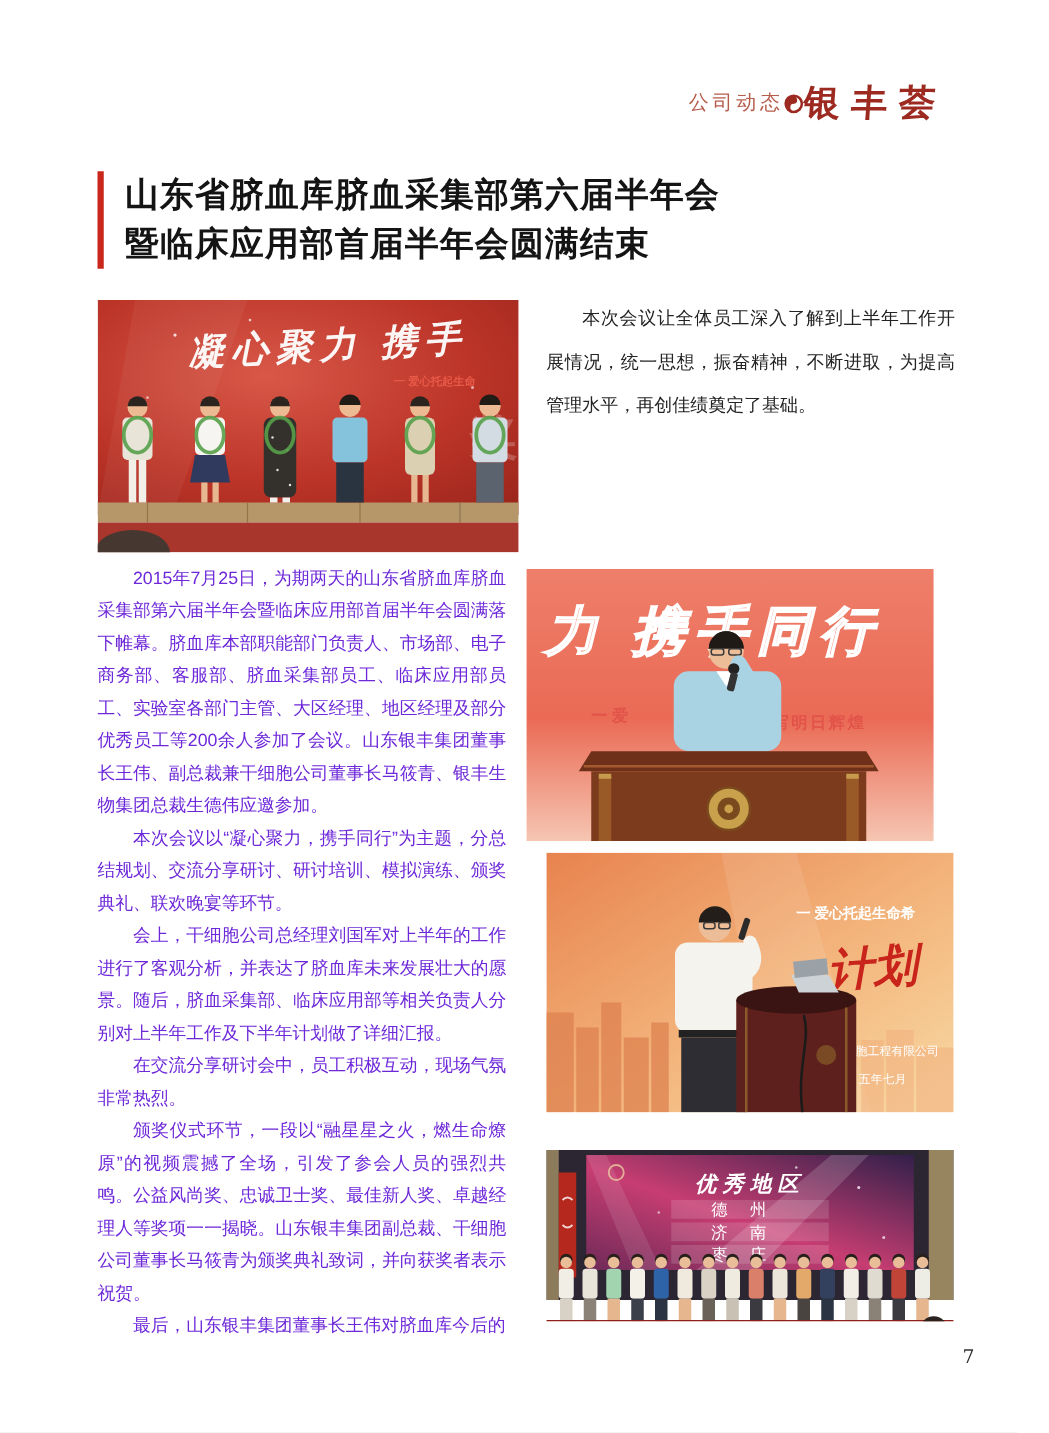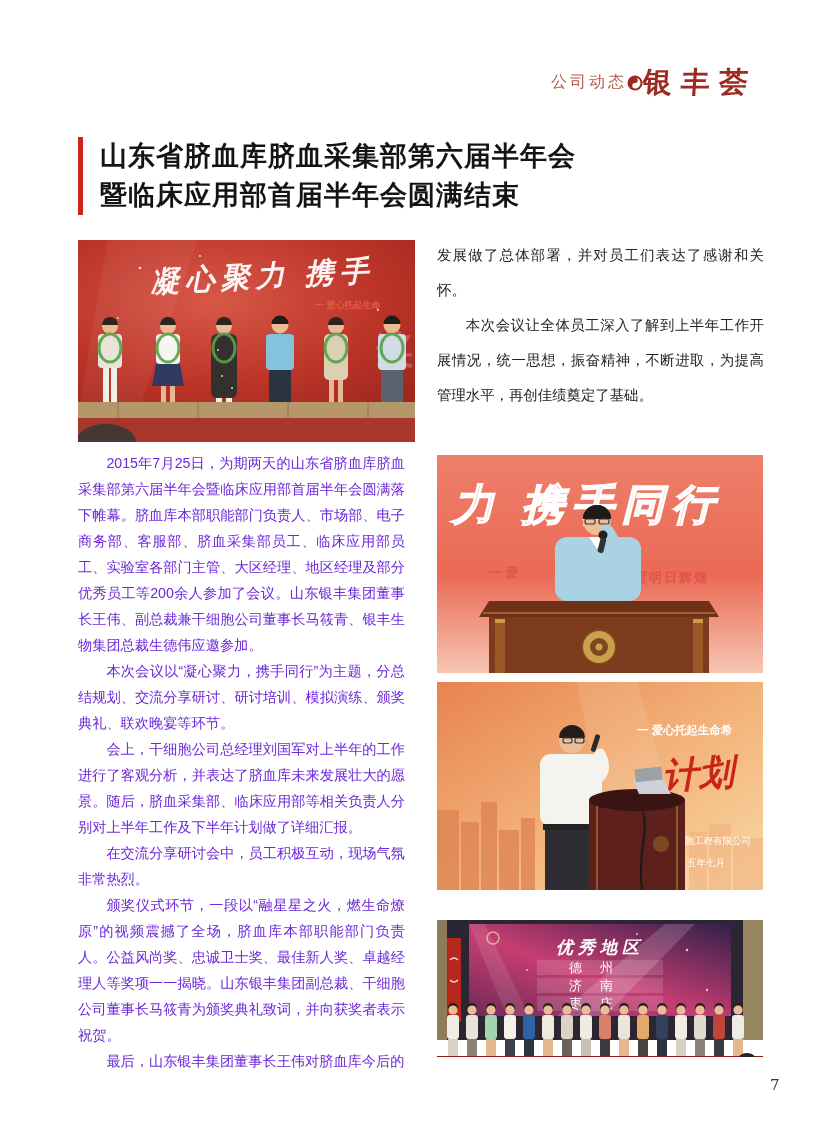--- a/index.html
+++ b/index.html
@@ -36,21 +36,21 @@
   .right-text { position:absolute; left:437px; top:238px; width:327px; }
   .right-text p {
     margin:0; font-size:14.4px; line-height:35px; color:#232323;
     text-align:justify; text-indent:2em;
   }
   .right-text p.noindent { text-indent:0; }
 
   
   .photo { position:absolute; overflow:hidden; }
   #photo1 { left:78px;  top:240px; width:337px; height:202px; }
-  #photoA { left:437px; top:455px; width:380px; height:218px; }
+  #photoA { left:421px; top:455px; width:380px; height:218px; }
   #photoB { left:437px; top:682px; width:326px; height:208px; }
   #photoC { left:437px; top:920px; width:326px; height:137px; }
 
   .page-number {
     position:absolute; left:770px; top:1076px;
     font-family:"DejaVu Serif", serif; font-size:15px; color:#333;
   }
 </style>
 </head>
 <body>
@@ -160,26 +160,25 @@
       </g>
       <ellipse cx="28" cy="202" rx="30" ry="18" fill="#463830"></ellipse>
     </svg>
   </div>
 
   <div class="left-text">
     <p>2015年7月25日，为期两天的山东省脐血库脐血采集部第六届半年会暨临床应用部首届半年会圆满落下帷幕。脐血库本部职能部门负责人、市场部、电子商务部、客服部、脐血采集部员工、临床应用部员工、实验室各部门主管、大区经理、地区经理及部分优秀员工等200余人参加了会议。山东银丰集团董事长王伟、副总裁兼干细胞公司董事长马筱青、银丰生物集团总裁生德伟应邀参加。</p>
     <p>本次会议以“凝心聚力，携手同行”为主题，分总结规划、交流分享研讨、研讨培训、模拟演练、颁奖典礼、联欢晚宴等环节。</p>
     <p>会上，干细胞公司总经理刘国军对上半年的工作进行了客观分析，并表达了脐血库未来发展壮大的愿景。随后，脐血采集部、临床应用部等相关负责人分别对上半年工作及下半年计划做了详细汇报。</p>
     <p>在交流分享研讨会中，员工积极互动，现场气氛非常热烈。</p>
-    <p>颁奖仪式环节，一段以“融星星之火，燃生命燎原”的视频震撼了全场，脐血库本部职能部门负责人。公益风尚奖、忠诚卫士奖、最佳新人奖、卓越经理人等奖项一一揭晓。山东银丰集团副总裁、干细胞公司董事长马筱青为颁奖典礼致词，并向获奖者表示祝贺。</p>
+    <p>颁奖仪式环节，一段以“融星星之火，燃生命燎原”的视频震撼了全场，引发了参会人员的强烈共鸣。公益风尚奖、忠诚卫士奖、最佳新人奖、卓越经理人等奖项一一揭晓。山东银丰集团副总裁、干细胞公司董事长马筱青为颁奖典礼致词，并向获奖者表示祝贺。</p>
     <p>最后，山东银丰集团董事长王伟对脐血库今后的</p>
   </div>
 
   <div class="right-text">
-    <p class="noindent">发展做了总体部署，并对员工们表达了感谢和关怀。</p>
     <p>本次会议让全体员工深入了解到上半年工作开展情况，统一思想，振奋精神，不断进取，为提高管理水平，再创佳绩奠定了基础。</p>
   </div>
 
   <div class="photo" id="photoA">
     <svg width="326" height="218" viewBox="0 0 326 218">
       <defs>
         <linearGradient id="pAbg" x1="0" y1="0" x2="0" y2="1">
           <stop offset="0%" stop-color="#ee7f6a"></stop>
           <stop offset="55%" stop-color="#ea6a55"></stop>
           <stop offset="100%" stop-color="#f6c6b2"></stop>

